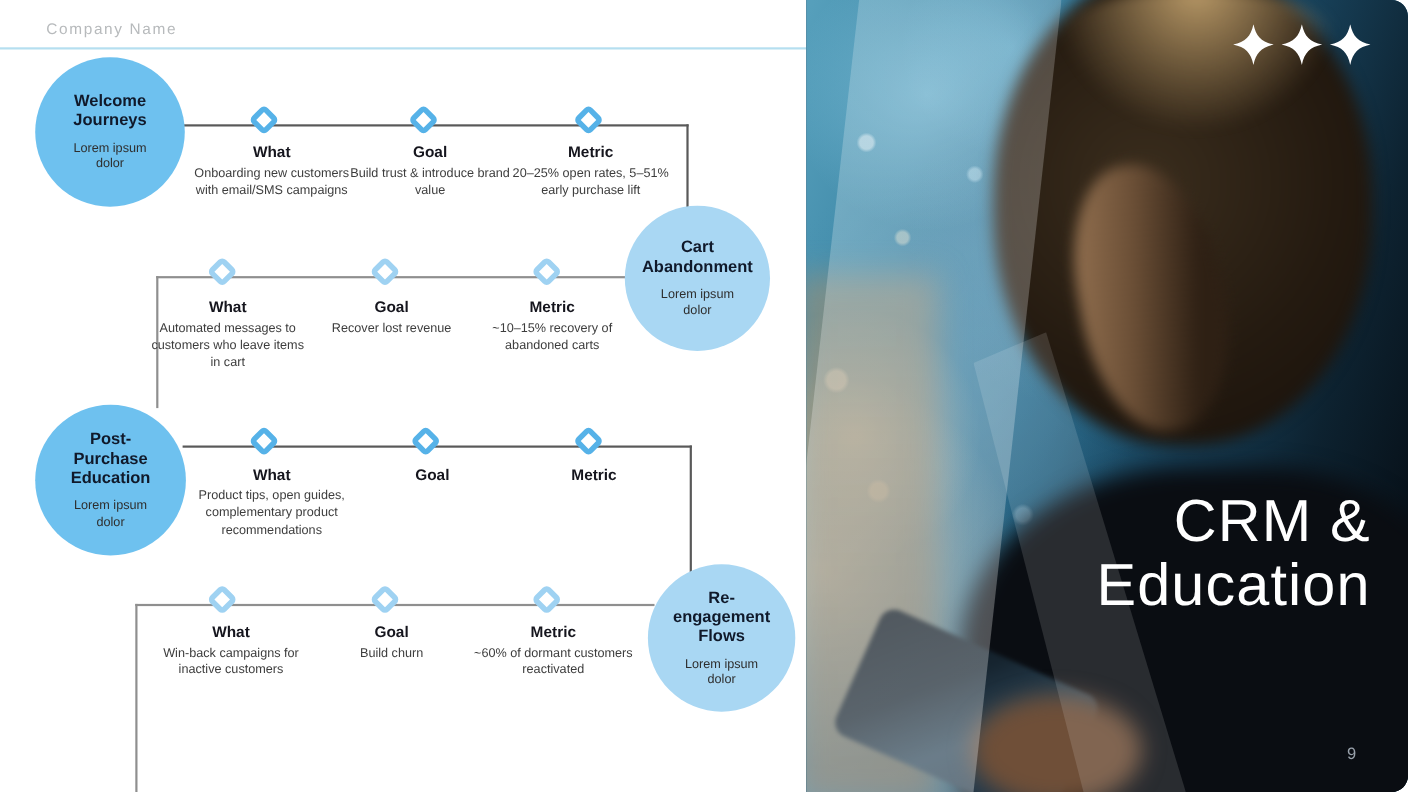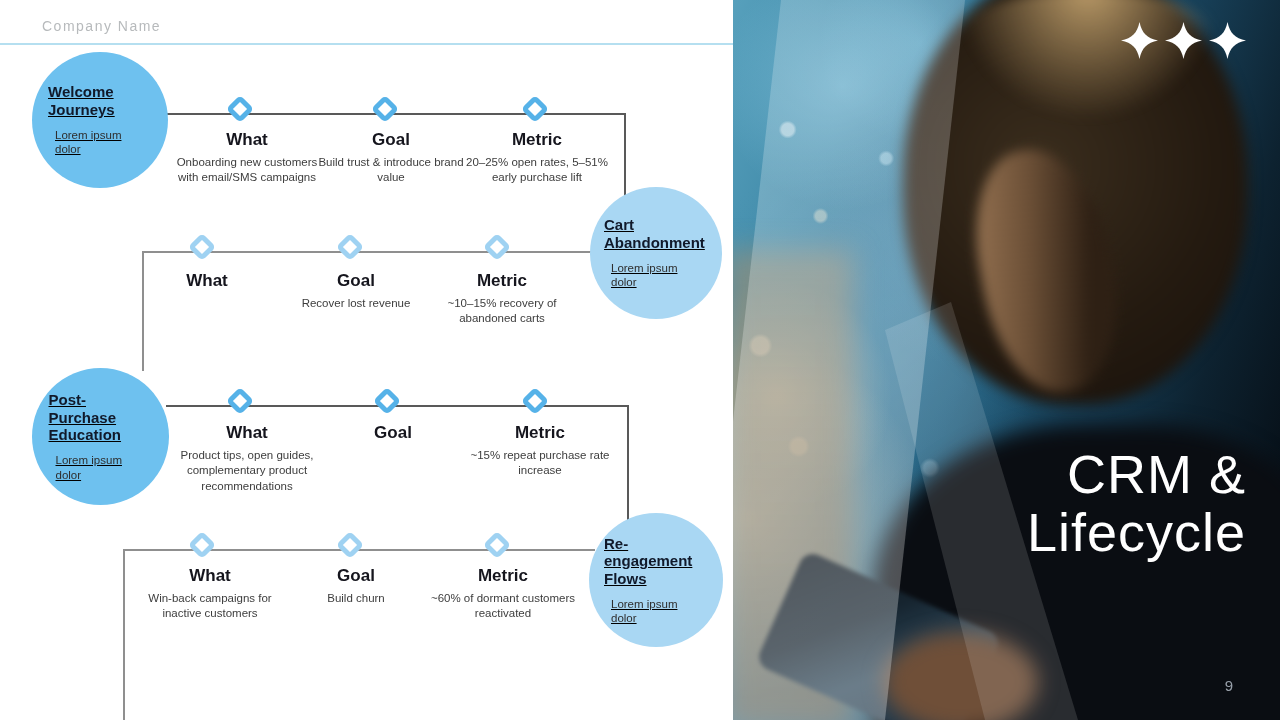--- a/index.html
+++ b/index.html
@@ -1,44 +1,44 @@
 <!DOCTYPE html>
 <html><head>
 <meta charset="utf-8">
 <style>
   * { margin:0; padding:0; box-sizing:border-box; }
   html,body { width:1280px; height:720px; overflow:hidden; background:#fff;
               font-family:"Liberation Sans", sans-serif; }
-  .slide { position:relative; width:1280px; height:720px; background:#ffffff; overflow:hidden; }
+  .slide { position:relative; width:1280px; height:720px; background:#ffffff; overflow:hidden;border-radius:15px; }
 
   
   .panel { position:absolute; left:0; top:0; width:733px; height:720px; background:#ffffff; }
   .company-name { position:absolute; left:42px; top:18px; font-size:14px; letter-spacing:1.5px;
                   color:#b7babc; }
   .header-rule { position:absolute; left:0; top:43px; width:733px; height:2px; background:#b5dff0; }
 
   .conn { position:absolute; background:#595959; z-index:1; }
   .conn.light { background:#8f8f8f; }
   .conn.h { height:2px; }
   .conn.v { width:2px; }
 
   .stage-circle { position:absolute; z-index:2; border-radius:50%;
                   display:flex; flex-direction:column; align-items:center; justify-content:center;
-                  text-align:left; padding:10px;text-decoration:underline; }
+                  text-align:center; padding:10px; }
   .stage-circle.primary { background:#6ec1ef; }
   .stage-circle.light   { background:#a9d7f3; }
   .stage-title { font-size:15px; font-weight:bold; color:#10192a; line-height:1.18; width:104px; }
   .stage-sub   { font-size:11.5px; color:#2e2e2e; line-height:1.25; margin-top:9px; width:90px; }
 
   .diamond { position:absolute; z-index:3; width:20px; height:20px; background:#ffffff;
              border:5px solid #56b2e8; border-radius:5px; transform:rotate(45deg); }
   .diamond.light { border-color:#9fd2f2; }
 
   .col-block { position:absolute; width:146px; text-align:center; z-index:2; }
-  .col-header { font-size:17px; font-weight:bold; color:#15151d; }
+  .col-header { font-size:14px; font-weight:bold; color:#15151d; }
   .col-text { font-size:11.5px; color:#3d3d3d; line-height:1.33; margin-top:5px; }
 
   
   .photo { position:absolute; left:733px; top:0; width:547px; height:720px; overflow:hidden;
            background:#0c4a6e; }
   .photo-base { position:absolute; inset:0;
     background:
       radial-gradient(circle at 10% 18%, rgba(255,255,255,.45) 0 6px, transparent 9px),
       radial-gradient(circle at 16% 30%, rgba(255,240,210,.40) 0 5px, transparent 8px),
       radial-gradient(circle at 5% 48%,  rgba(255,250,230,.50) 0 8px, transparent 12px),
@@ -107,21 +107,21 @@
     <div class="conn v light" style="left:142px; top:251px; height:120px;"></div>
     <div class="conn h" style="left:166px; top:405px; width:463px;"></div>
     <div class="conn v" style="left:627px; top:405px; height:125px;"></div>
     <div class="conn h light" style="left:123px; top:549px; width:472px;"></div>
     <div class="conn v light" style="left:123px; top:549px; height:171px;"></div>
 
     <div class="stage-circle primary" style="left:32px; top:52px; width:136px; height:136px;">
       <div class="stage-title">Welcome Journeys</div>
       <div class="stage-sub">Lorem ipsum dolor</div>
     </div>
-    <div class="stage-circle light" style="left:590px; top:187px; width:132px; height:132px;">
+    <div class="stage-circle light" style="left:568px; top:187px; width:132px; height:132px;">
       <div class="stage-title">Cart Abandonment</div>
       <div class="stage-sub">Lorem ipsum dolor</div>
     </div>
     <div class="stage-circle primary" style="left:32px; top:368px; width:137px; height:137px;">
       <div class="stage-title">Post-Purchase Education</div>
       <div class="stage-sub">Lorem ipsum dolor</div>
     </div>
     <div class="stage-circle light" style="left:589px; top:513px; width:134px; height:134px;">
       <div class="stage-title">Re-engagement Flows</div>
       <div class="stage-sub">Lorem ipsum dolor</div>
@@ -148,40 +148,40 @@
       <div class="col-header">Goal</div>
       <div class="col-text">Build trust &amp; introduce brand value</div>
     </div>
     <div class="col-block" style="left:464px; top:130px;">
       <div class="col-header">Metric</div>
       <div class="col-text">20–25% open rates, 5–51% early purchase lift</div>
     </div>
 
     <div class="col-block" style="left:134px; top:271px;">
       <div class="col-header">What</div>
+      <div class="col-text">Automated messages to customers who leave items in cart</div>
     </div>
     <div class="col-block" style="left:283px; top:271px;">
       <div class="col-header">Goal</div>
       <div class="col-text">Recover lost revenue</div>
     </div>
     <div class="col-block" style="left:429px; top:271px;">
       <div class="col-header">Metric</div>
       <div class="col-text">~10–15% recovery of abandoned carts</div>
     </div>
 
     <div class="col-block" style="left:174px; top:423px;">
       <div class="col-header">What</div>
       <div class="col-text">Product tips, open guides, complementary product recommendations</div>
     </div>
     <div class="col-block" style="left:320px; top:423px;">
       <div class="col-header">Goal</div>
     </div>
     <div class="col-block" style="left:467px; top:423px;">
       <div class="col-header">Metric</div>
-      <div class="col-text">~15% repeat purchase rate increase</div>
     </div>
 
     <div class="col-block" style="left:137px; top:566px;">
       <div class="col-header">What</div>
       <div class="col-text">Win-back campaigns for inactive customers</div>
     </div>
     <div class="col-block" style="left:283px; top:566px;">
       <div class="col-header">Goal</div>
       <div class="col-text">Build churn</div>
     </div>
@@ -212,19 +212,19 @@
       <svg width="37" height="37" viewBox="0 0 38 38">
         <path d="M19 0 C21.5 11.5 26.5 16.5 38 19 C26.5 21.5 21.5 26.5 19 38 C16.5 26.5 11.5 21.5 0 19 C11.5 16.5 16.5 11.5 19 0 Z" fill="#ffffff"></path>
       </svg>
       <svg width="37" height="37" viewBox="0 0 38 38">
         <path d="M19 0 C21.5 11.5 26.5 16.5 38 19 C26.5 21.5 21.5 26.5 19 38 C16.5 26.5 11.5 21.5 0 19 C11.5 16.5 16.5 11.5 19 0 Z" fill="#ffffff"></path>
       </svg>
     </div>
 
     <div class="slide-title">
       <div>CRM &amp;</div>
-      <div>Lifecycle</div>
+      <div>Education</div>
     </div>
 
     <div class="page-number">9</div>
   </div>
 
 </div>
 
 </body></html>

